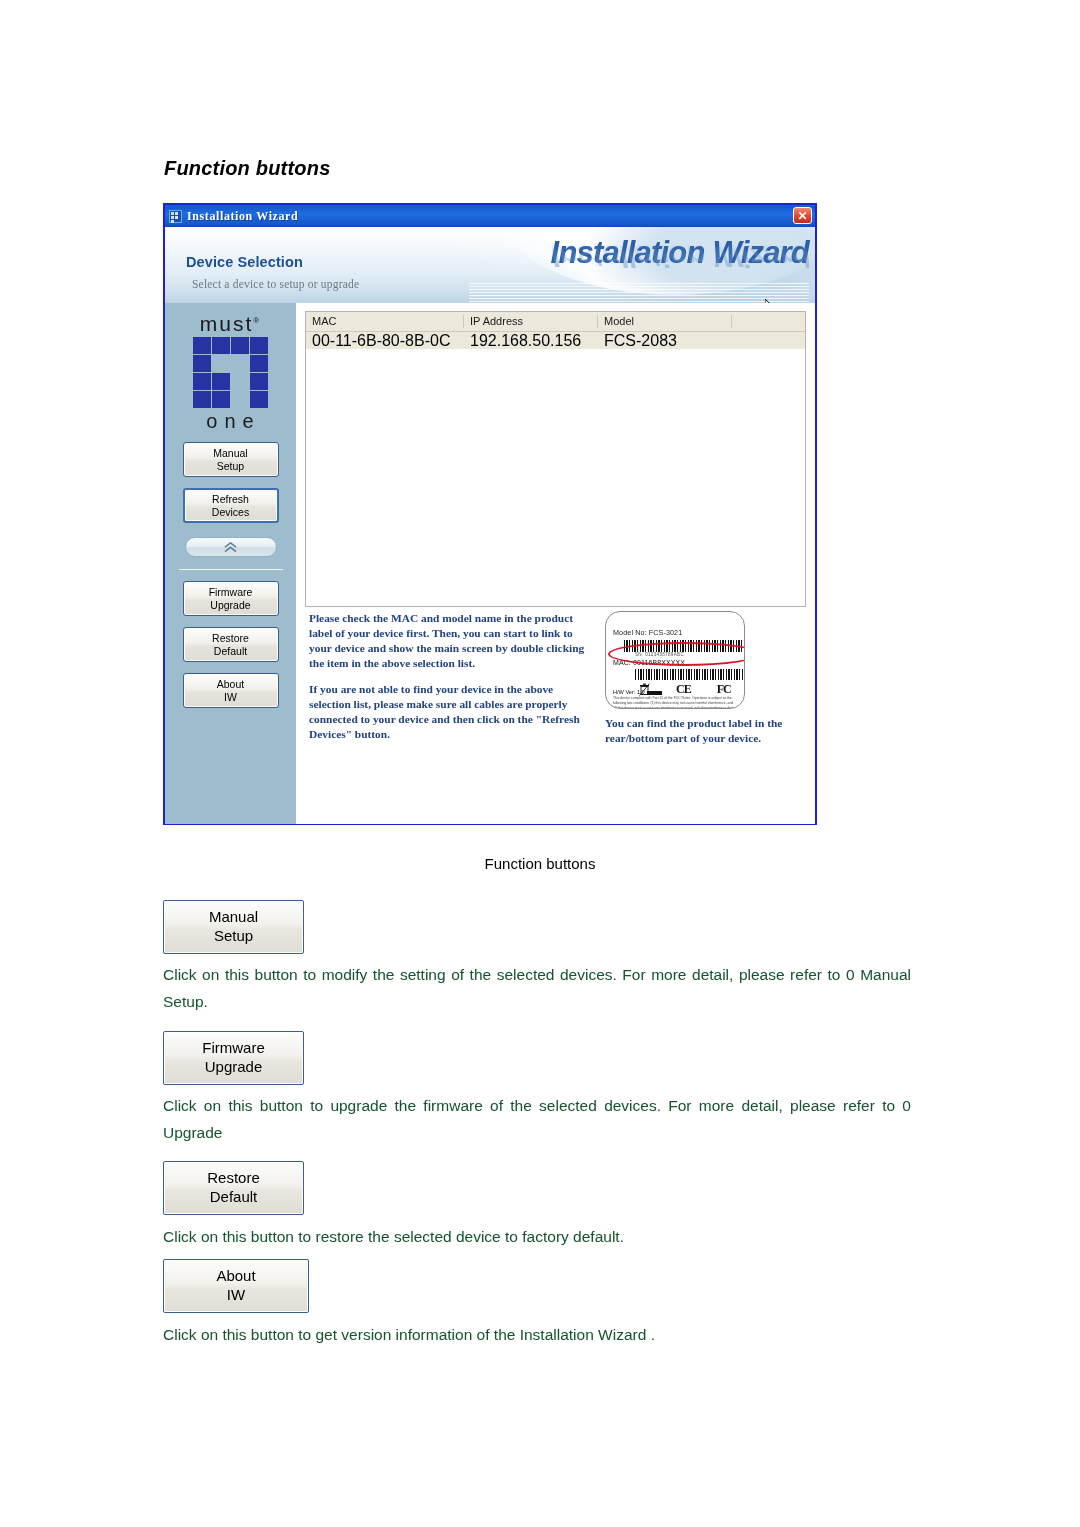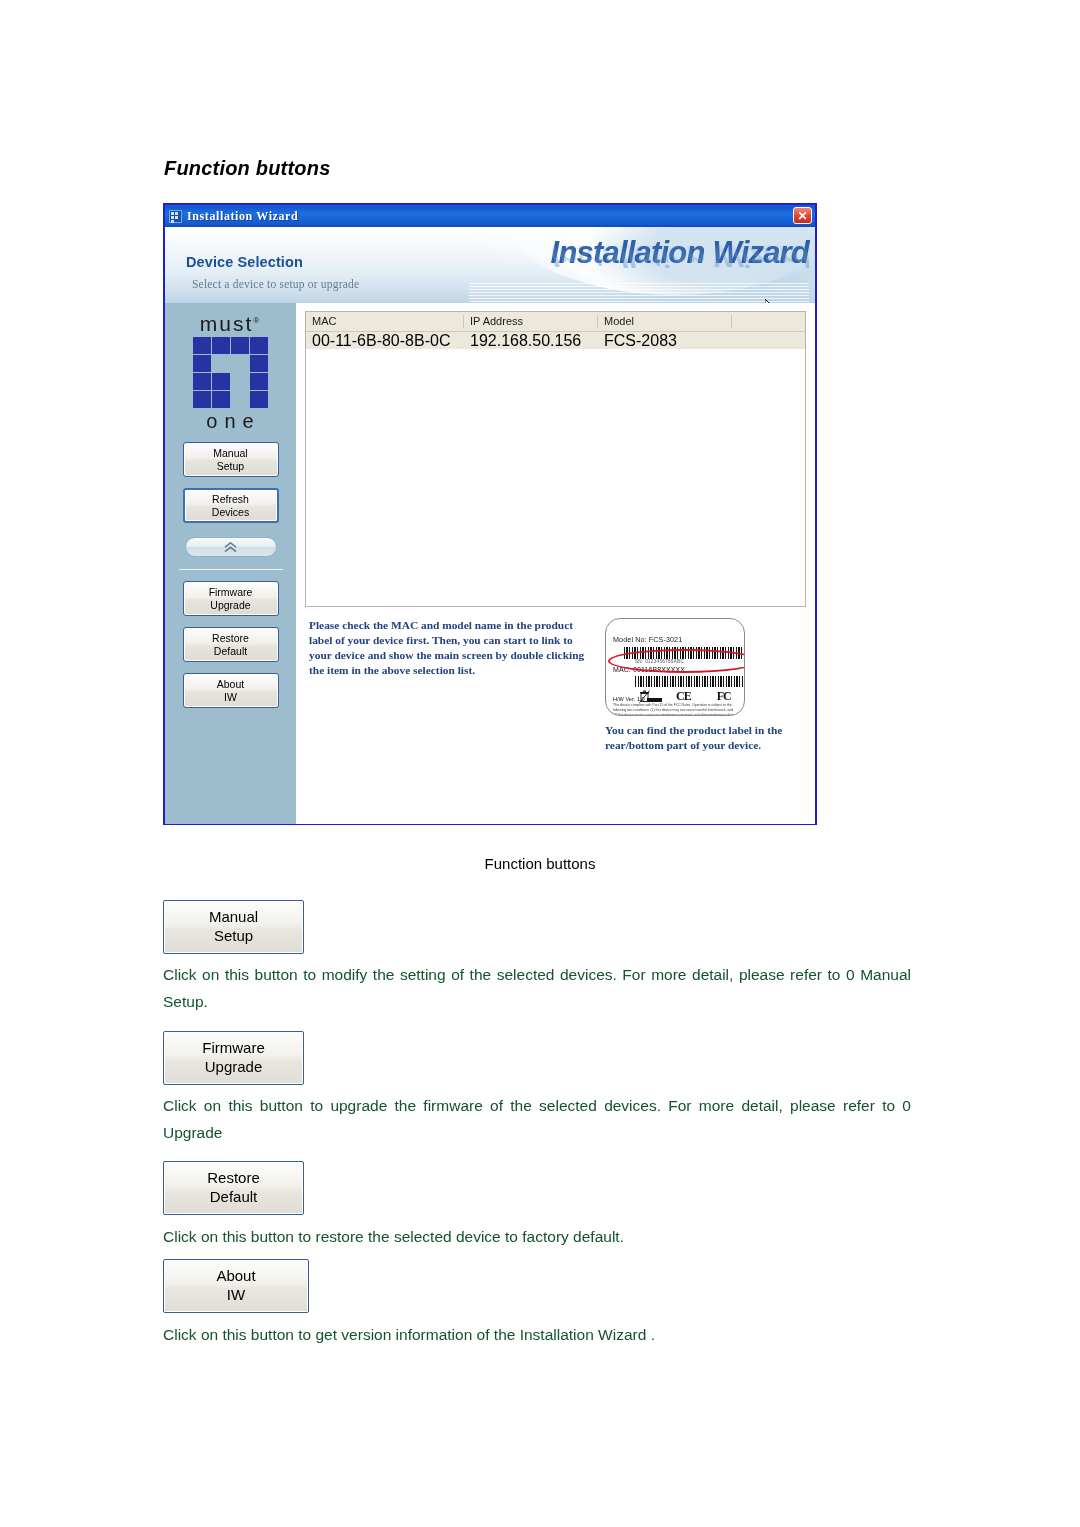--- a/index.html
+++ b/index.html
@@ -339,21 +339,21 @@
     line-height: 17px;
   }
   .c-mac   { width: 158px; flex: 0 0 158px; }
   .c-ip    { width: 134px; flex: 0 0 134px; }
   .c-model { width: 134px; flex: 0 0 134px; }
   .c-pad   { flex: 1 1 auto; border-right: none !important; }
 
   
   .instruct-wrap {
     display: flex;
-    margin-top: 11px;
+    margin-top: 4px;
   }
   .instruct {
     width: 292px;
     flex: 0 0 292px;
     font-family: "Liberation Serif", serif;
     font-weight: bold;
     font-size: 11.4px;
     line-height: 1.32;
     color: #23437e;
     padding-left: 4px;
@@ -631,20 +631,21 @@
         <div class="dl-row">
           <div class="cell c-mac">00-11-6B-80-8B-0C</div>
           <div class="cell c-ip">192.168.50.156</div>
           <div class="cell c-model">FCS-2083</div>
         </div>
       </div>
 
       <div class="instruct-wrap">
         <div class="instruct">
           <p>Please check the MAC and model name in the product label of your device first. Then, you can start to link to your device and show the main screen by double clicking the item in the above selection list.</p>
+          <p class="gap">If you are not able to find your device in the above selection list, please make sure all cables are properly connected to your device and then click on the "Refresh Devices" button.</p>
         </div>
 
         <div class="label-col">
           <div class="prodlabel">
             <div class="pl-model">Model No: FCS-3021</div>
             <div class="pl-barcode"></div>
             <div class="pl-sn">SN: 0123456789ABC</div>
             <div class="pl-mac">MAC: 00116B8XXXXX</div>
             <div class="pl-ellipse"></div>
             <div class="pl-barcode2"></div>

